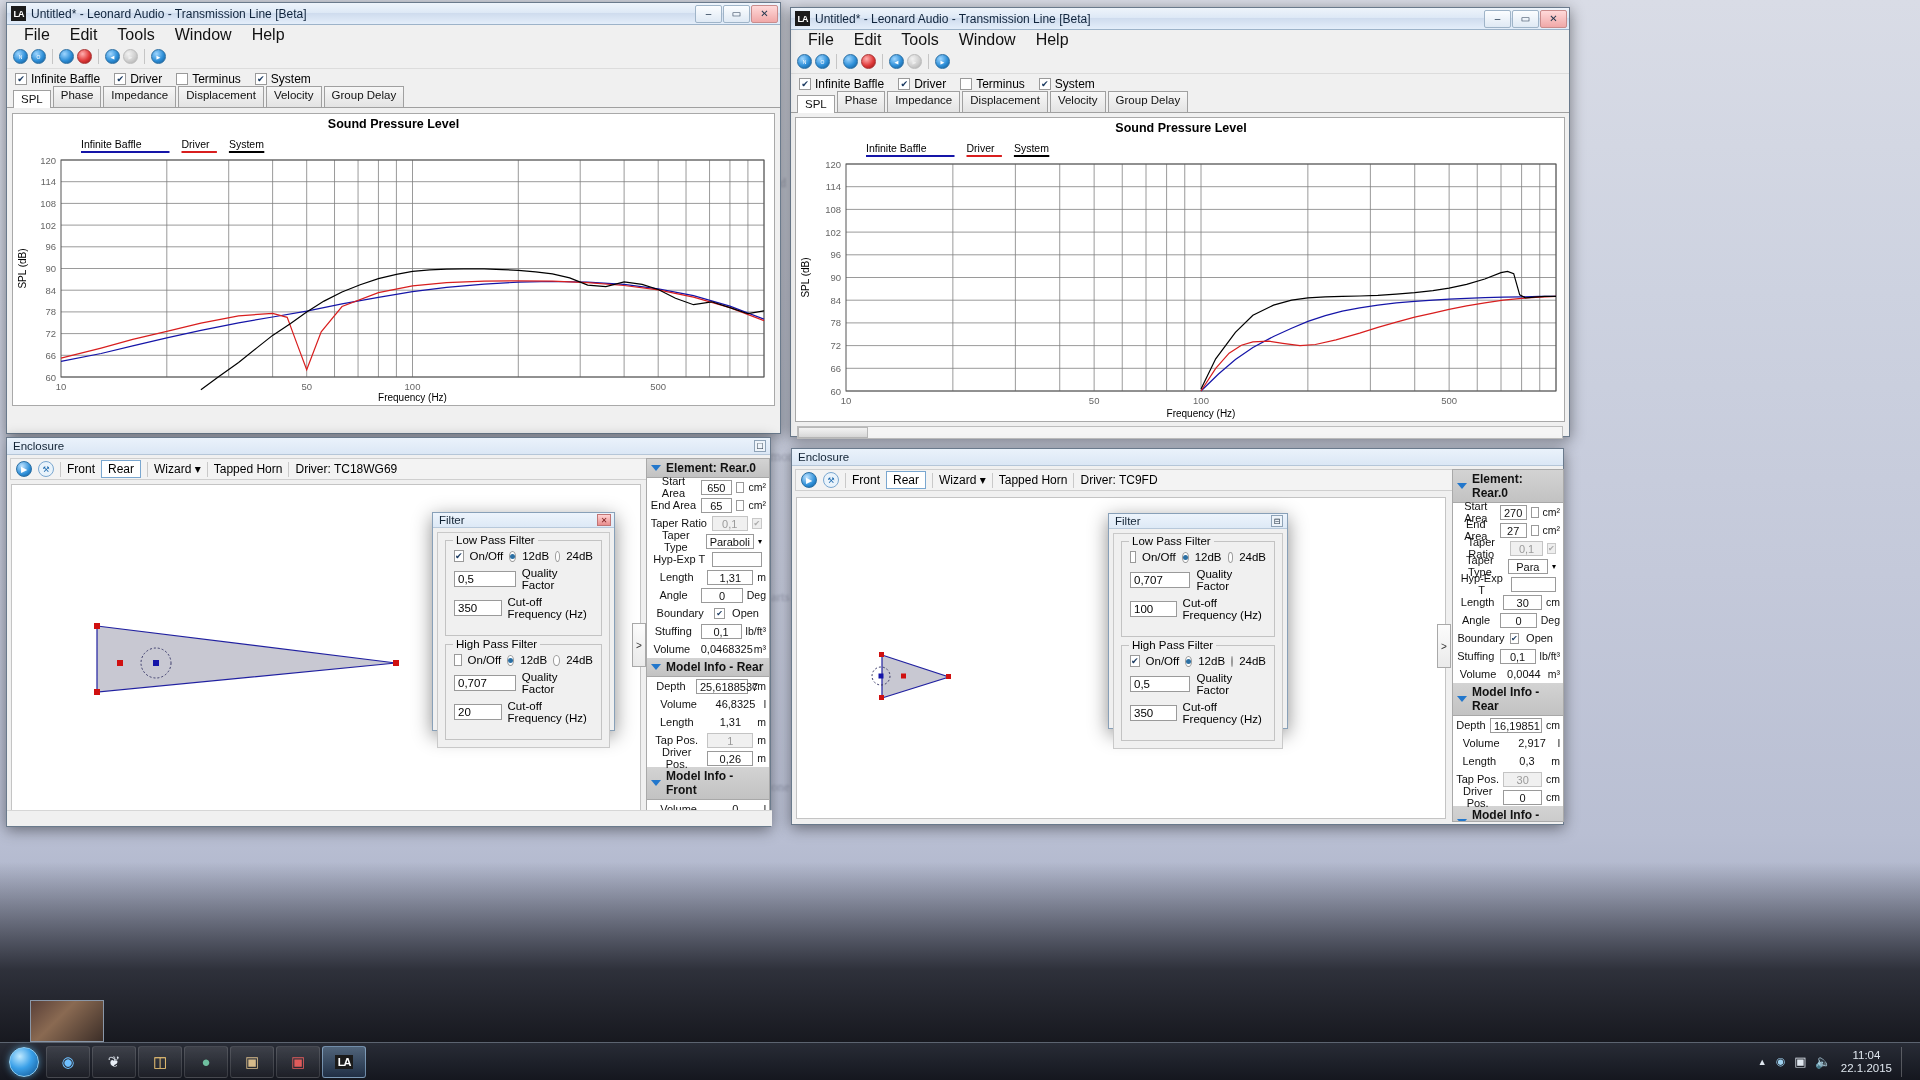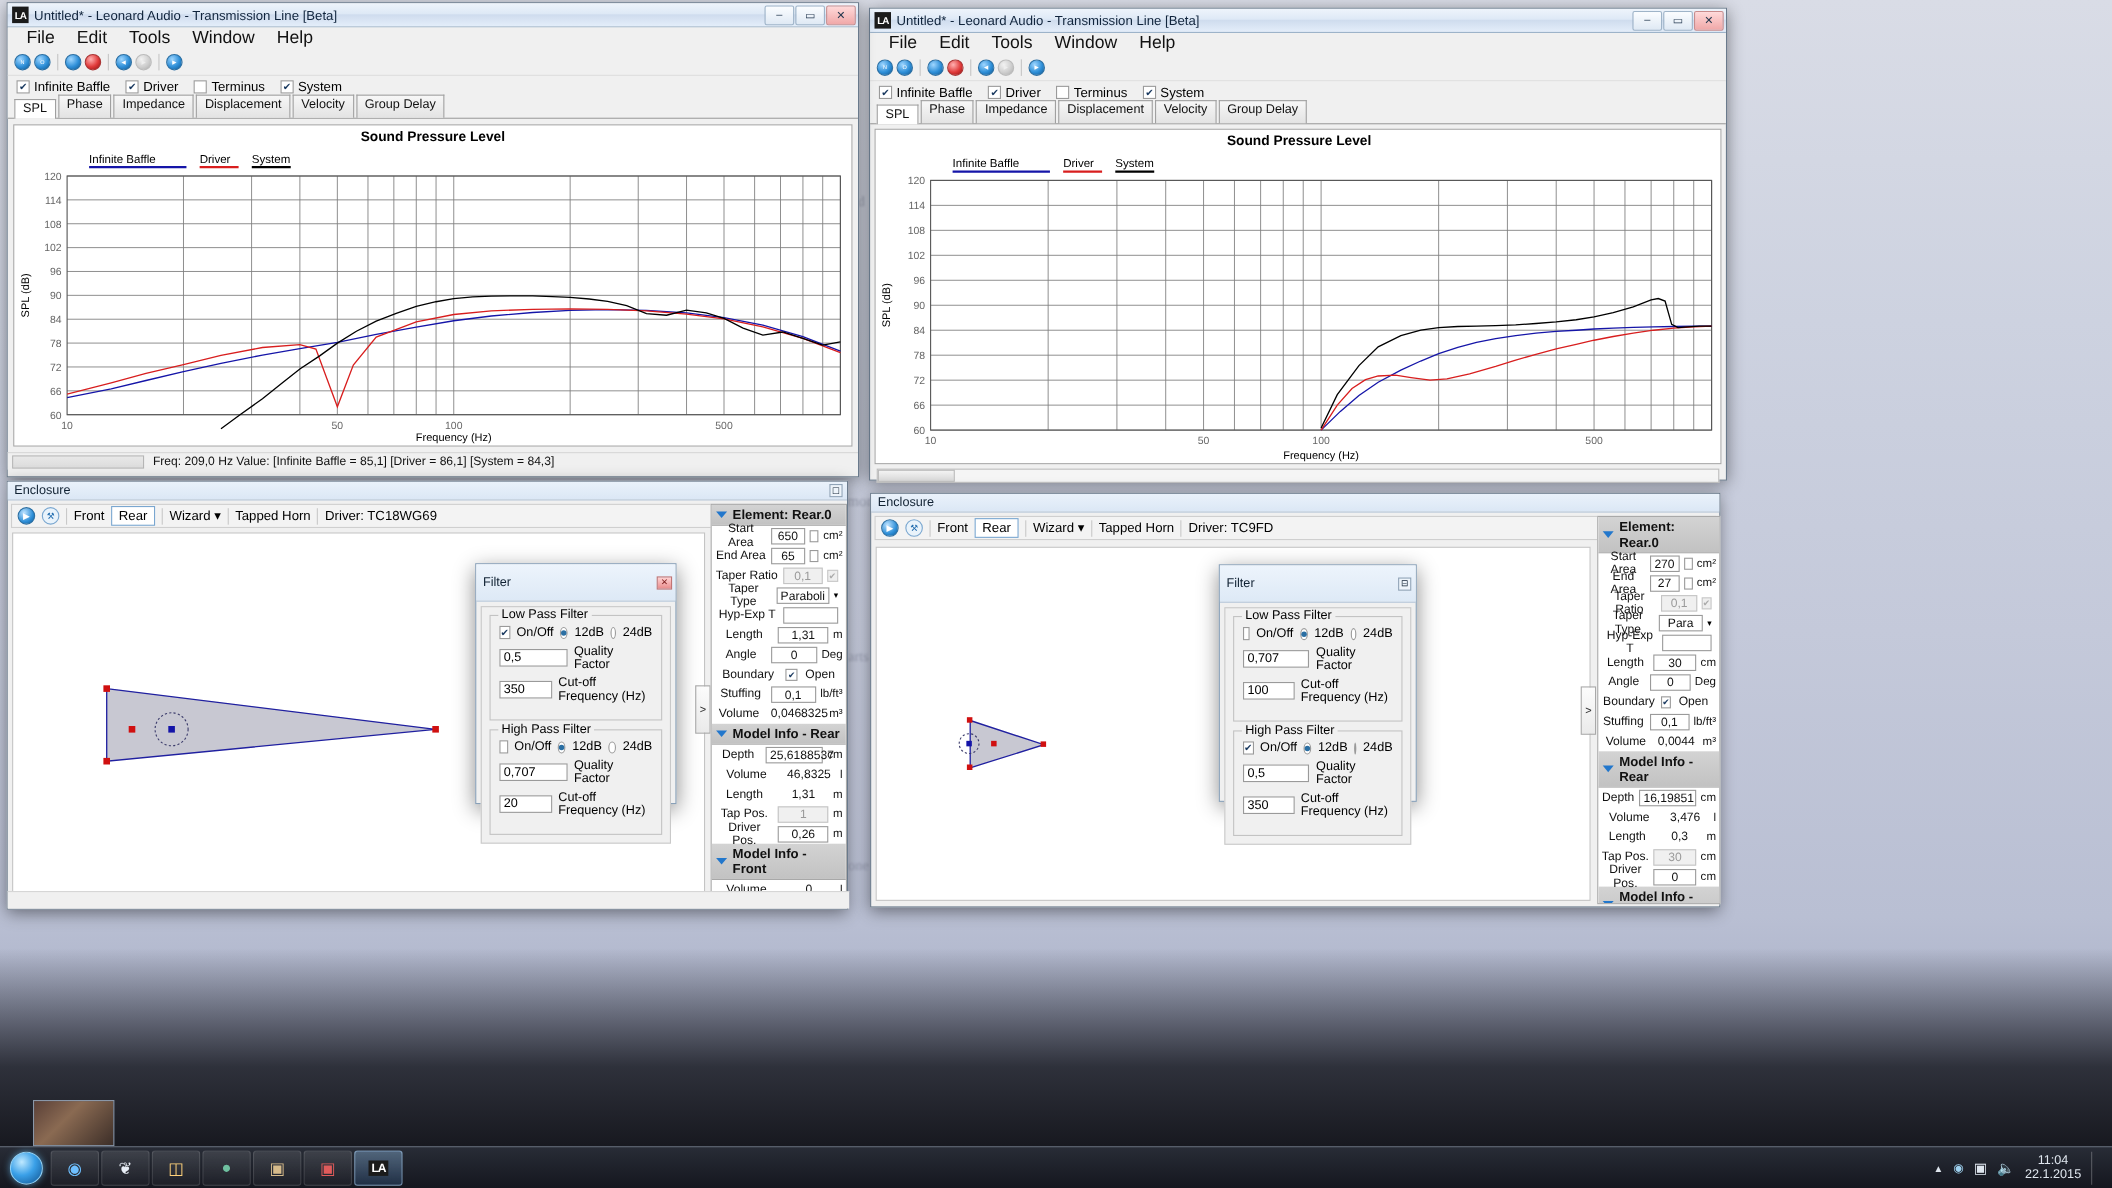--- a/index.html
+++ b/index.html
@@ -116,21 +116,21 @@
   .prow .pv.ro { background:#f0f0f0; color:#9a9a9a; border-color:#c4c4c4; }
   .prow .pv.plain { border:none;background:transparent; }
   .prow .un { color:#111; font-size:10.5px; }
   .minibox { width:11px;height:11px;border:1px solid #9a9a9a;background:#fff; }
   .minibox.ro { background:#eee;border-color:#c8c8c8;color:#aaa;
                 display:flex;align-items:center;justify-content:center;font-size:8px;}
   .minibox.on { display:flex;align-items:center;justify-content:center;font-size:8px;color:#17375e;}
   
   .dlg { position:absolute; background:#f0f0f0; border:1px solid #88a0b8;
          box-shadow:0 5px 18px rgba(0,0,0,.45); }
-  .dlg .dtitle { height:34px; background:linear-gradient(180deg,#edf4fc,#dde9f6);
+  .dlg .dtitle { height:15px; background:linear-gradient(180deg,#edf4fc,#dde9f6);
                  border-bottom:1px solid #b7c8da; font-size:11.5px; color:#123;
                  display:flex;align-items:center;padding-left:6px;}
   .dlg .dbody { margin:4px; border:1px solid #c9c9c9; background:#f0f0f0; padding:7px; }
   .gbox { border:1px solid #c3c3c3; margin-bottom:8px; padding:9px 8px 15px 8px; position:relative;}
   .gbox > .gt { position:absolute; top:-7px; left:7px; background:#f0f0f0; padding:0 3px; font-size:11.5px;}
   .frow { display:flex; align-items:center; gap:6px; margin-bottom:5px; font-size:11.5px;}
   .radio { width:11px;height:11px;border-radius:50%;border:1px solid #9a9a9a;background:#fff;
            display:flex;align-items:center;justify-content:center;}
   .radio.on:after{content:"";width:5px;height:5px;border-radius:50%;background:#2b6fa3;}
   .tinput { width:62px;height:16px;border:1px solid #9a9a9a;background:#fff;font-size:11.5px;
@@ -409,24 +409,20 @@
         <text x="293.6879565241106" y="276" text-anchor="middle" font-size="9.5" font-family="&quot;Liberation Sans&quot;,sans-serif" fill="#666">50</text>
         <text x="399.5" y="276" text-anchor="middle" font-size="9.5" font-family="&quot;Liberation Sans&quot;,sans-serif" fill="#666">100</text>
         <text x="645.1879565241106" y="276" text-anchor="middle" font-size="9.5" font-family="&quot;Liberation Sans&quot;,sans-serif" fill="#666">500</text>
         <text x="399.5" y="287" text-anchor="middle" font-size="10" font-family="&quot;Liberation Sans&quot;,sans-serif" fill="#000">Frequency (Hz)</text>
         <text x="13" y="154.5" text-anchor="middle" font-size="10" font-family="&quot;Liberation Sans&quot;,sans-serif" fill="#000" transform="rotate(-90 13 154.5)">SPL (dB)</text>
         <path d="M48.0 247.4 L88.1 239.5 L119.7 231.9 L153.8 223.9 L187.9 216.3 L225.6 208.8 L259.6 203.0 L293.7 197.2 L329.0 189.9 L365.4 183.4 L399.5 177.6 L433.6 173.3 L471.2 170.1 L505.3 168.2 L539.4 167.5 L574.7 168.2 L611.1 170.4 L645.2 174.8 L680.5 181.6 L716.9 192.1 L751.0 205.1 " fill="none" stroke="#1515a8" stroke-width="1.2"></path>
         <path d="M48.0 244.2 L88.1 234.1 L119.7 225.4 L153.8 217.4 L187.9 209.1 L225.6 201.9 L259.6 199.3 L274.2 203.3 L284.2 230.4 L293.7 255.8 L308.2 217.8 L329.0 192.5 L365.4 178.7 L399.5 171.9 L433.6 168.6 L471.2 167.2 L505.3 166.8 L539.4 167.2 L574.7 168.6 L611.1 171.5 L645.2 175.8 L680.5 183.1 L716.9 193.6 L751.0 206.6 " fill="none" stroke="#d81e1e" stroke-width="1.2"></path>
         <path d="M187.9 275.7 L205.2 263.0 L225.6 248.5 L243.5 234.1 L259.6 221.4 L277.6 209.5 L293.7 197.9 L311.0 187.1 L329.0 178.0 L347.2 170.8 L365.4 164.6 L383.4 160.3 L399.5 157.4 L416.8 155.9 L433.6 155.2 L450.9 154.9 L471.2 154.9 L489.2 155.6 L505.3 156.3 L522.6 157.8 L539.4 159.9 L556.7 163.9 L574.7 171.1 L592.9 172.6 L611.1 167.9 L629.1 170.4 L645.2 175.5 L662.5 184.2 L680.5 190.7 L698.7 187.8 L716.9 193.6 L734.9 199.7 L751.0 196.8 " fill="none" stroke="#000000" stroke-width="1.2"></path>
       </svg>
   </div>
-  <div class="statusbar">
-    <div class="sunk"></div>
-    <div>Freq: 209,0 Hz   Value: [Infinite Baffle = 85,1]  [Driver = 86,1]  [System = 84,3]</div>
-  </div>
 </div>
 
 <div class="window" style="left:791px;top:448px;width:773px;height:377px;">
   <div class="encl-title">
     <span>Enclosure</span>
   </div>
   <div class="encl-toolbar">
     <div class="mini-btn">▶</div>
     <div class="mini-btn" style="background:#e9f3fb;border-color:#7aa7d0;color:#1d69ad;">⚒</div>
     <div class="vsep"></div>
@@ -521,21 +517,21 @@
         <span class="tri"></span>
         <span>Model Info - Rear</span>
       </div>
       <div class="prow">
         <span class="pl">Depth</span>
         <span class="pv" style="width:52px;">16,19851</span>
         <span class="un">cm</span>
       </div>
       <div class="prow">
         <span class="pl">Volume</span>
-        <span class="pv plain" style="width:52px;">3,476</span>
+        <span class="pv plain" style="width:52px;">2,917</span>
         <span class="un">l</span>
       </div>
       <div class="prow">
         <span class="pl">Length</span>
         <span class="pv plain" style="width:52px;">0,3</span>
         <span class="un">m</span>
       </div>
       <div class="prow">
         <span class="pl">Tap Pos.</span>
         <span class="pv ro" style="width:52px;">30</span>

